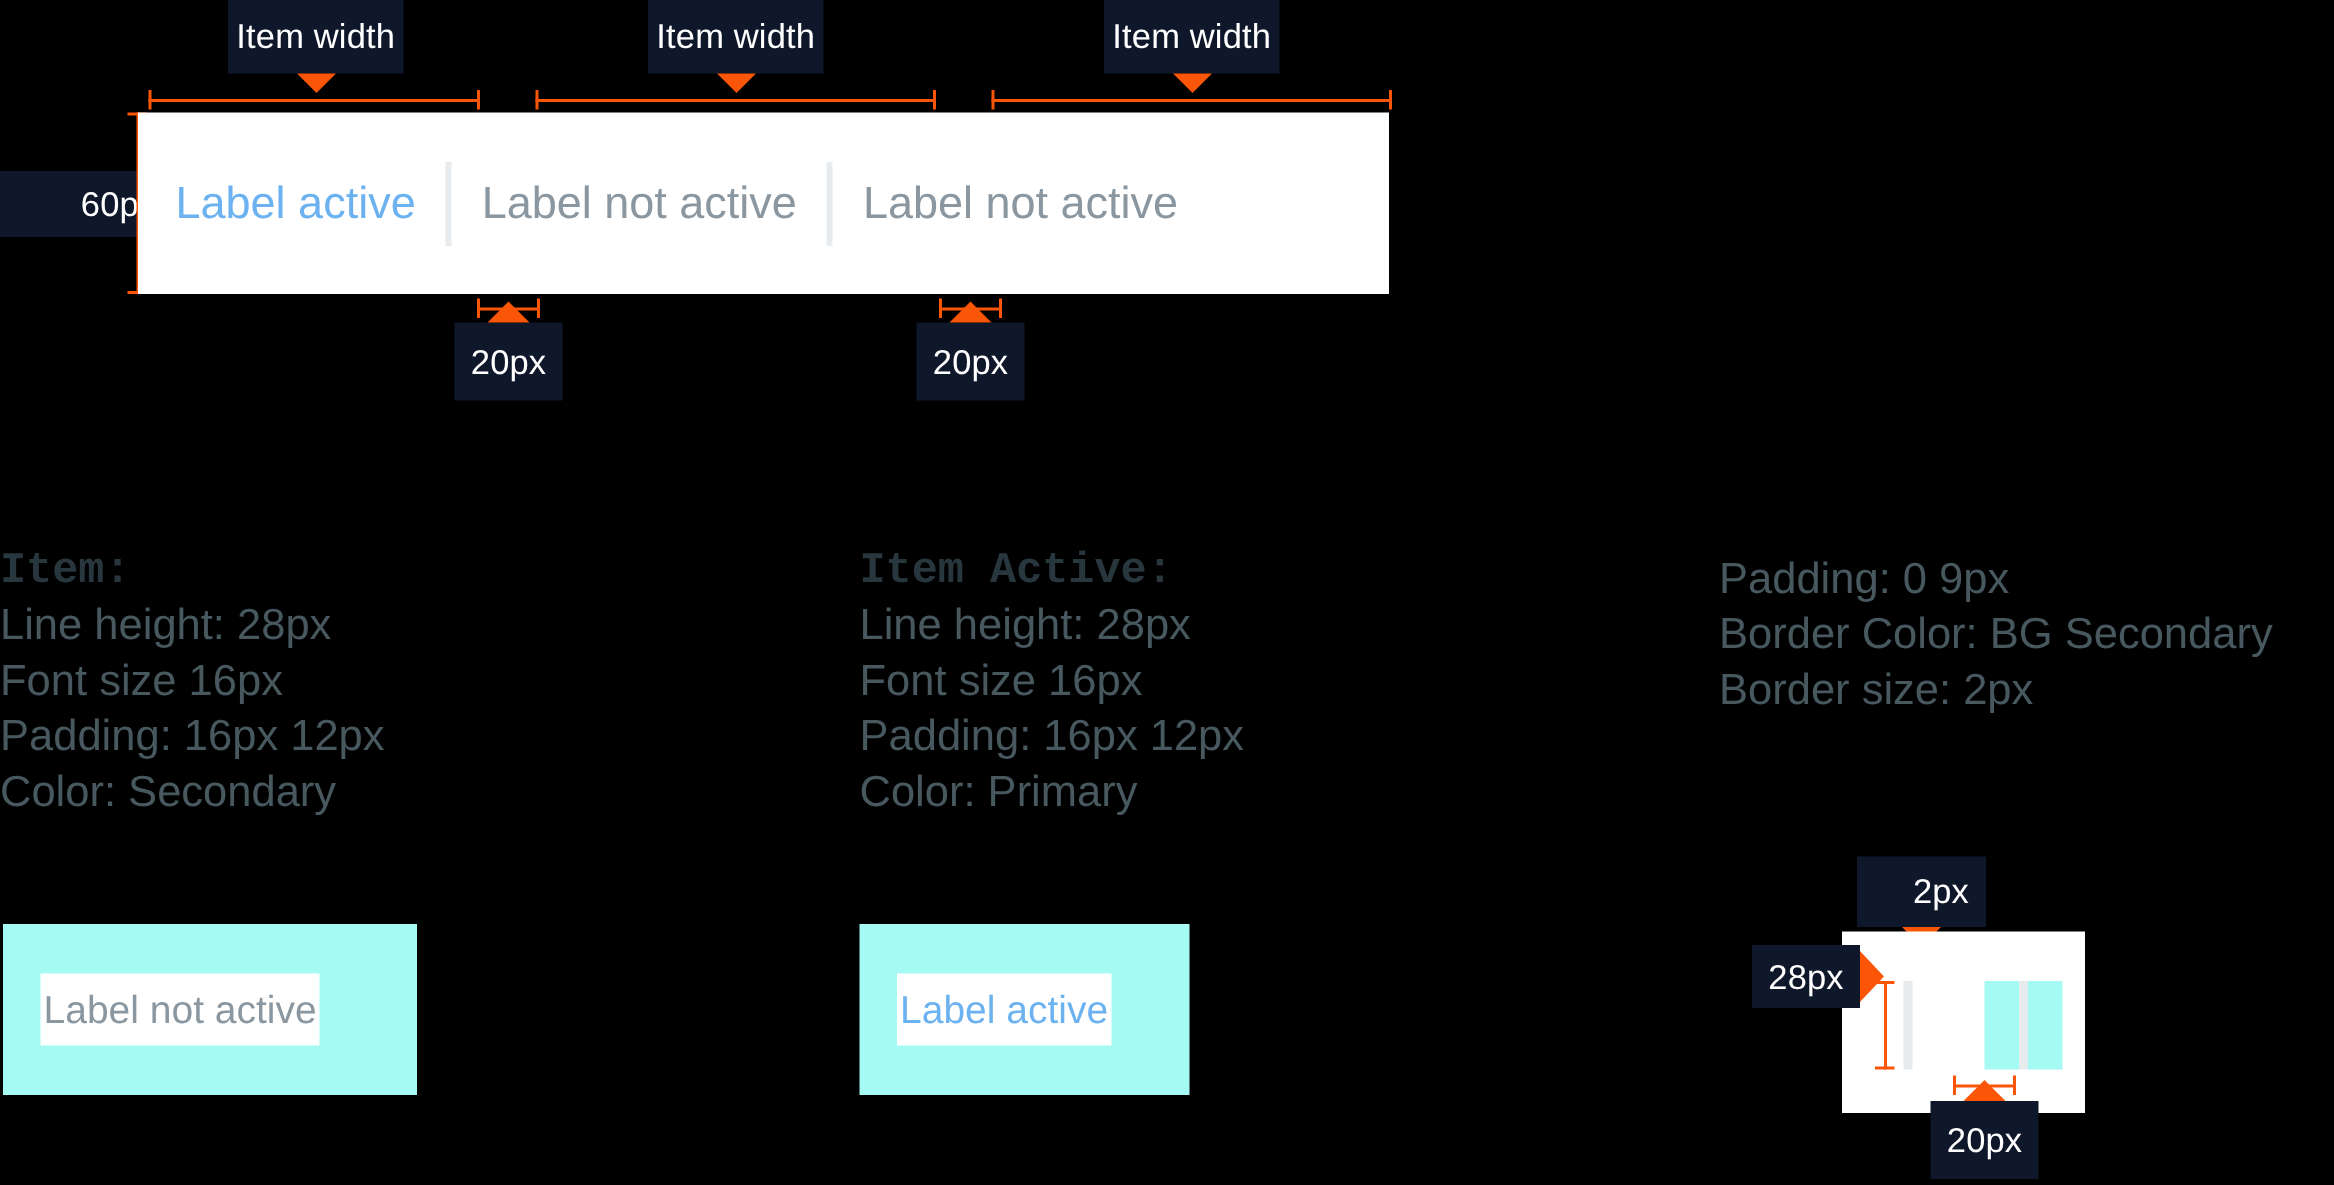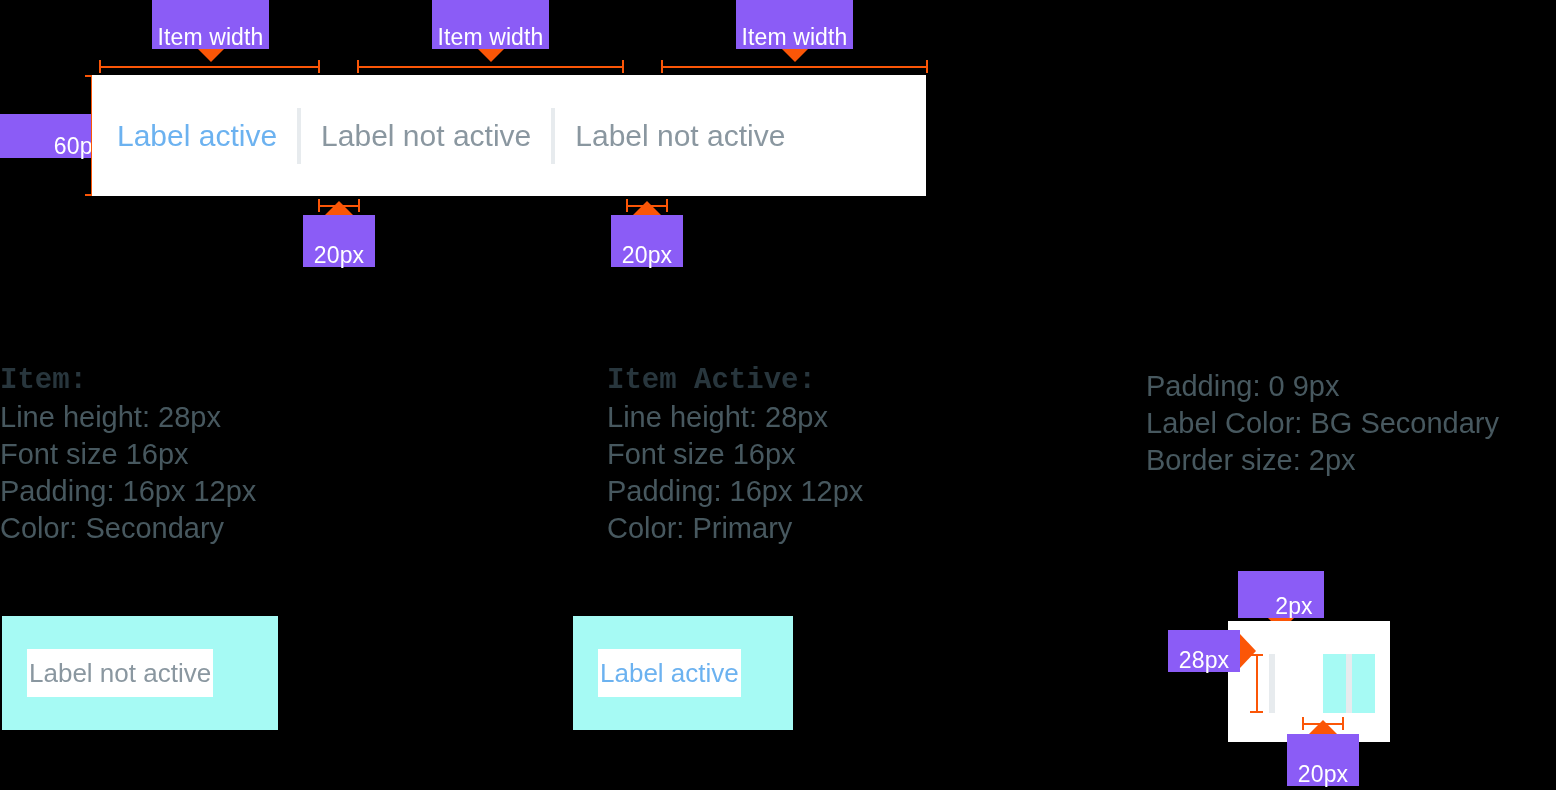--- a/index.html
+++ b/index.html
@@ -12,26 +12,26 @@
     height: 790px;
     position: relative;
     overflow: hidden;
     font-family: "Liberation Sans", sans-serif;
     -webkit-font-smoothing: antialiased;
   }
 
   
   .tag {
     position: absolute;
-    background: #8b5cf6;
+    background: #0f172a;
     color: #FFFFFF;
     font-size: 23px;
     line-height: 1;
     display: flex;
-    align-items: flex-end;
+    align-items: center;
     justify-content: center;
     white-space: nowrap;
     letter-spacing: .1px;
   }
   
   .tag.down::after {
     content: "";
     position: absolute;
     top: 100%;
     left: 50%;
@@ -280,31 +280,31 @@
 </div>
 
 <div class="spec" style="left:0px; top:362px;">
   <div class="head">Item:</div>
   <div>Line height: 28px</div>
   <div>Font size 16px</div>
   <div>Padding: 16px 12px</div>
   <div>Color: Secondary</div>
 </div>
 
-<div class="spec" style="left:573px; top:362px;margin-left:34px;">
+<div class="spec" style="left:573px; top:362px;">
   <div class="head">Item Active:</div>
   <div>Line height: 28px</div>
   <div>Font size 16px</div>
   <div>Padding: 16px 12px</div>
   <div>Color: Primary</div>
 </div>
 
 <div class="spec" style="left:1146px; top:368px;">
   <div>Padding: 0 9px</div>
-  <div>Label Color: BG Secondary</div>
+  <div>Border Color: BG Secondary</div>
   <div>Border size: 2px</div>
 </div>
 
 <div class="swatch" style="left:2px; top:616px; width:276px; height:114px;">
   <div class="inner inactive" style="margin-left:25px;">Label not active</div>
 </div>
 
 <div class="swatch" style="left:573px; top:616px; width:220px; height:114px;">
   <div class="inner active" style="margin-left:25px;">Label active</div>
 </div>

